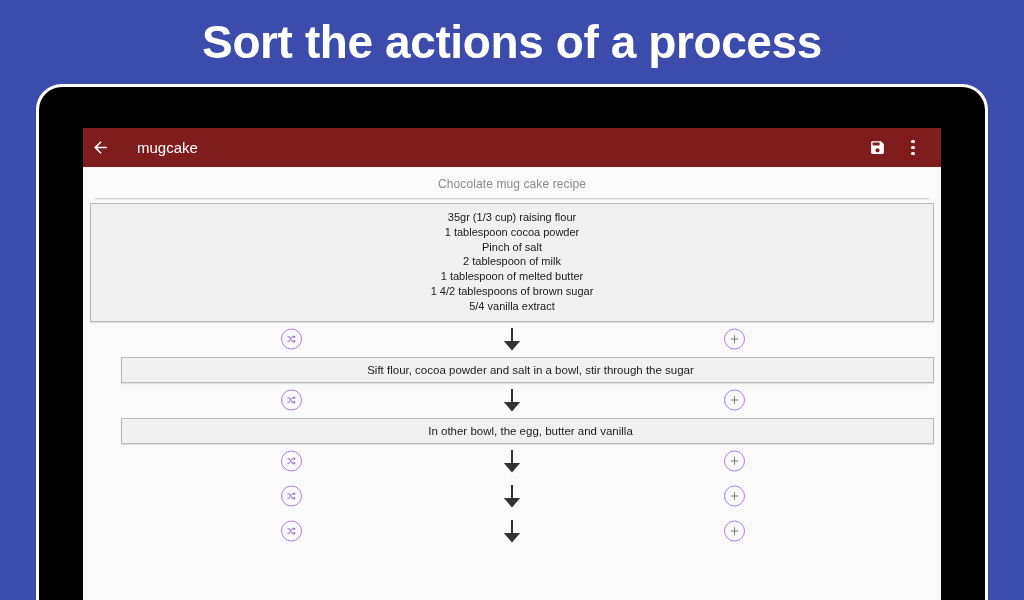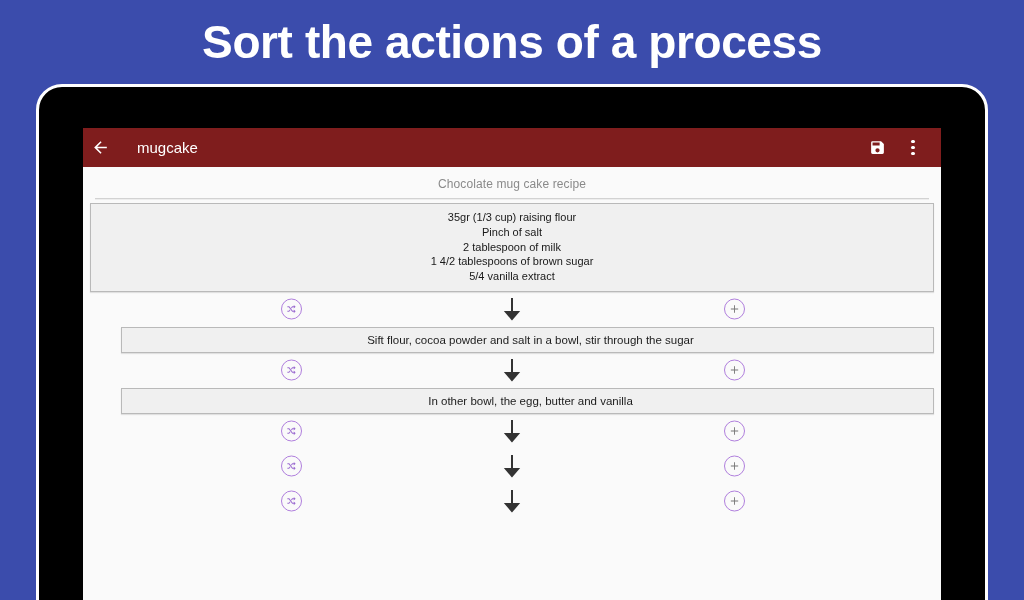--- a/index.html
+++ b/index.html
@@ -209,22 +209,24 @@
       </div>
     </div>
 
     <div class="content">
 
       <div class="recipe-title">Chocolate mug cake recipe</div>
       <div class="title-divider"></div>
 
       <div class="card ingredients-card">
         <div class="ingredient-line">35gr (1/3 cup) raising flour</div>
+        <div class="ingredient-line">1 tablespoon cocoa powder</div>
         <div class="ingredient-line">Pinch of salt</div>
         <div class="ingredient-line">2 tablespoon of milk</div>
+        <div class="ingredient-line">1 tablespoon of melted butter</div>
         <div class="ingredient-line">1 4/2 tablespoons of brown sugar</div>
         <div class="ingredient-line">5/4 vanilla extract</div>
       </div>
 
       <div class="connector">
         <div class="circle-btn shuffle">
           <svg width="11" height="11" viewBox="0 0 24 24" aria-hidden="true">
             <path d="M17 3l4 4-4 4V8h-2.5l-2.2 3.1-1.3-1.7L13.3 6H17V3zM3 6h4.2l7.3 10H17v-3l4 4-4 4v-3h-3.6L6.1 8H3V6zm0 10h3.3l2-2.8 1.3 1.7L6.9 18H3v-2z" fill="#9b6bd0"></path>
           </svg>
         </div>

